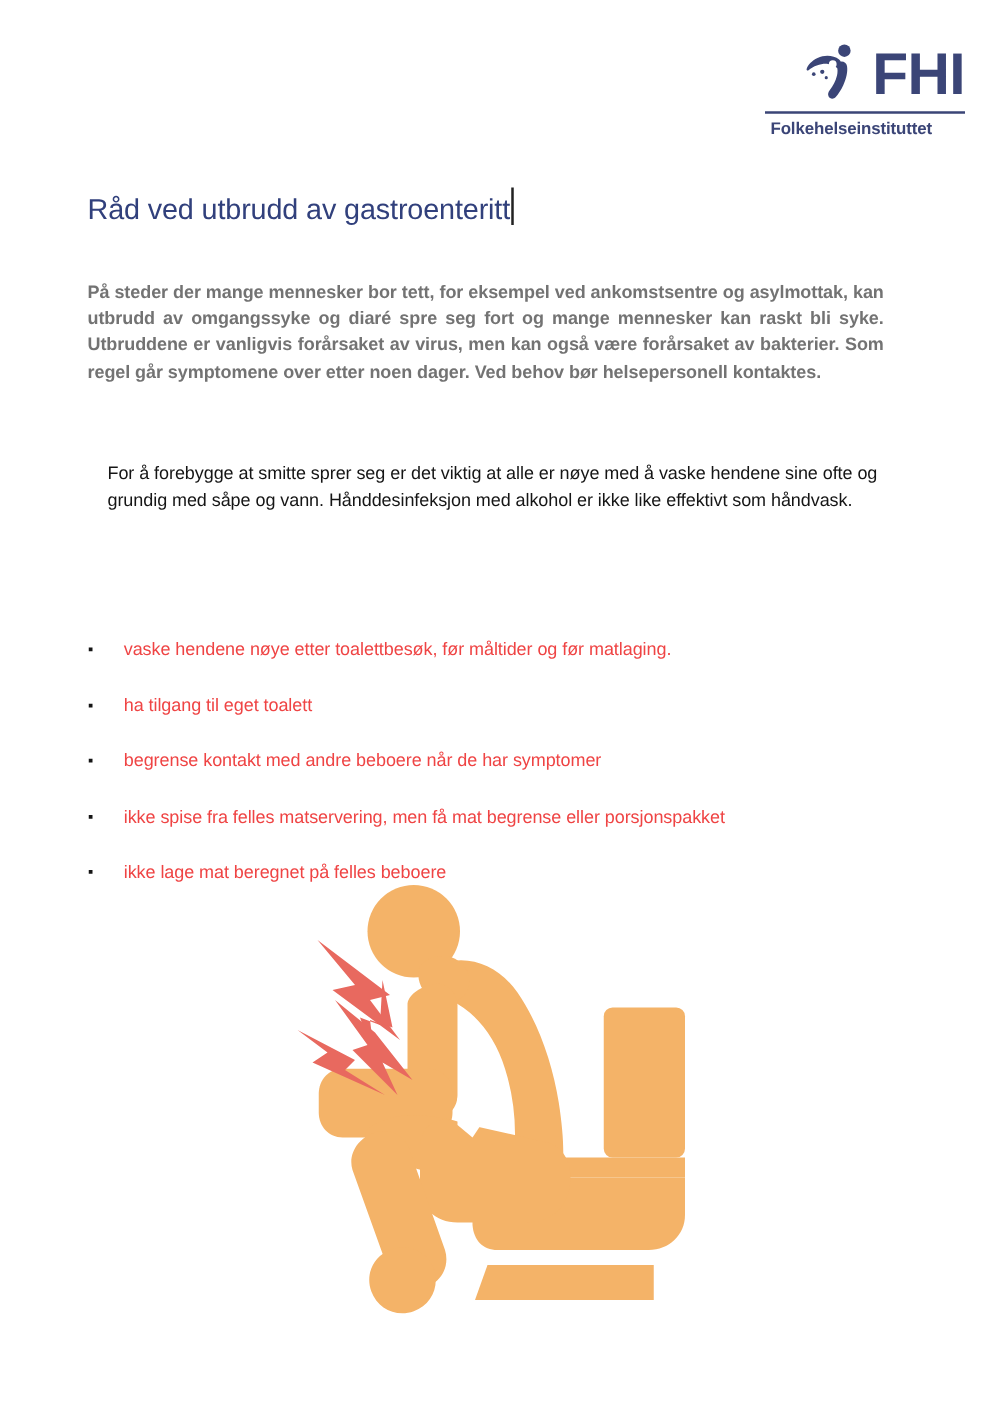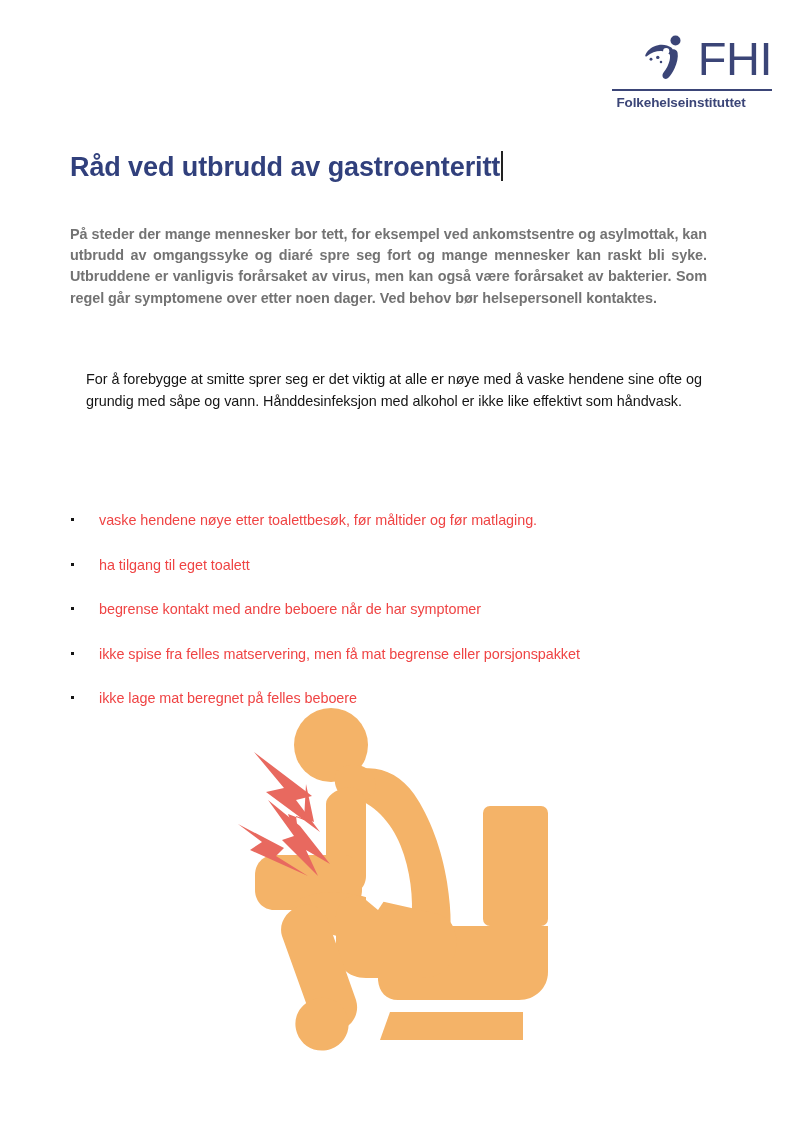--- a/index.html
+++ b/index.html
@@ -42,21 +42,21 @@
   }
   .logo-mark {
     width: 52px;
     height: 52px;
     display: block;
   }
   .logo-word {
     font-family: "Liberation Sans", sans-serif;
     font-size: 47px;
     line-height: 47px;
-    font-weight: normal;
+    font-weight: bold;
     letter-spacing: -0.5px;
     color: #3b4577;
     margin: 0;
     padding: 0;
   }
   .logo-rule {
     margin: 3px 0 0 22px;
     height: 1.5px;
     background: #3b4577;
   }
@@ -73,23 +73,23 @@
   
   .content {
     position: absolute;
     left: 70px;
     top: 148px;
     width: 660px;
   }
 
   .doc-title {
     font-family: "Liberation Sans", sans-serif;
-    font-size: 27px;
+    font-size: 23px;
     line-height: 38px;
-    font-weight: bold;
+    font-weight: normal;
     color: #31407c;
     margin: 0;
     letter-spacing: -0.1px;
     white-space: nowrap;
     position: relative;
     display: inline-block;
   }
   .text-caret {
     display: inline-block;
     width: 1.5px;

